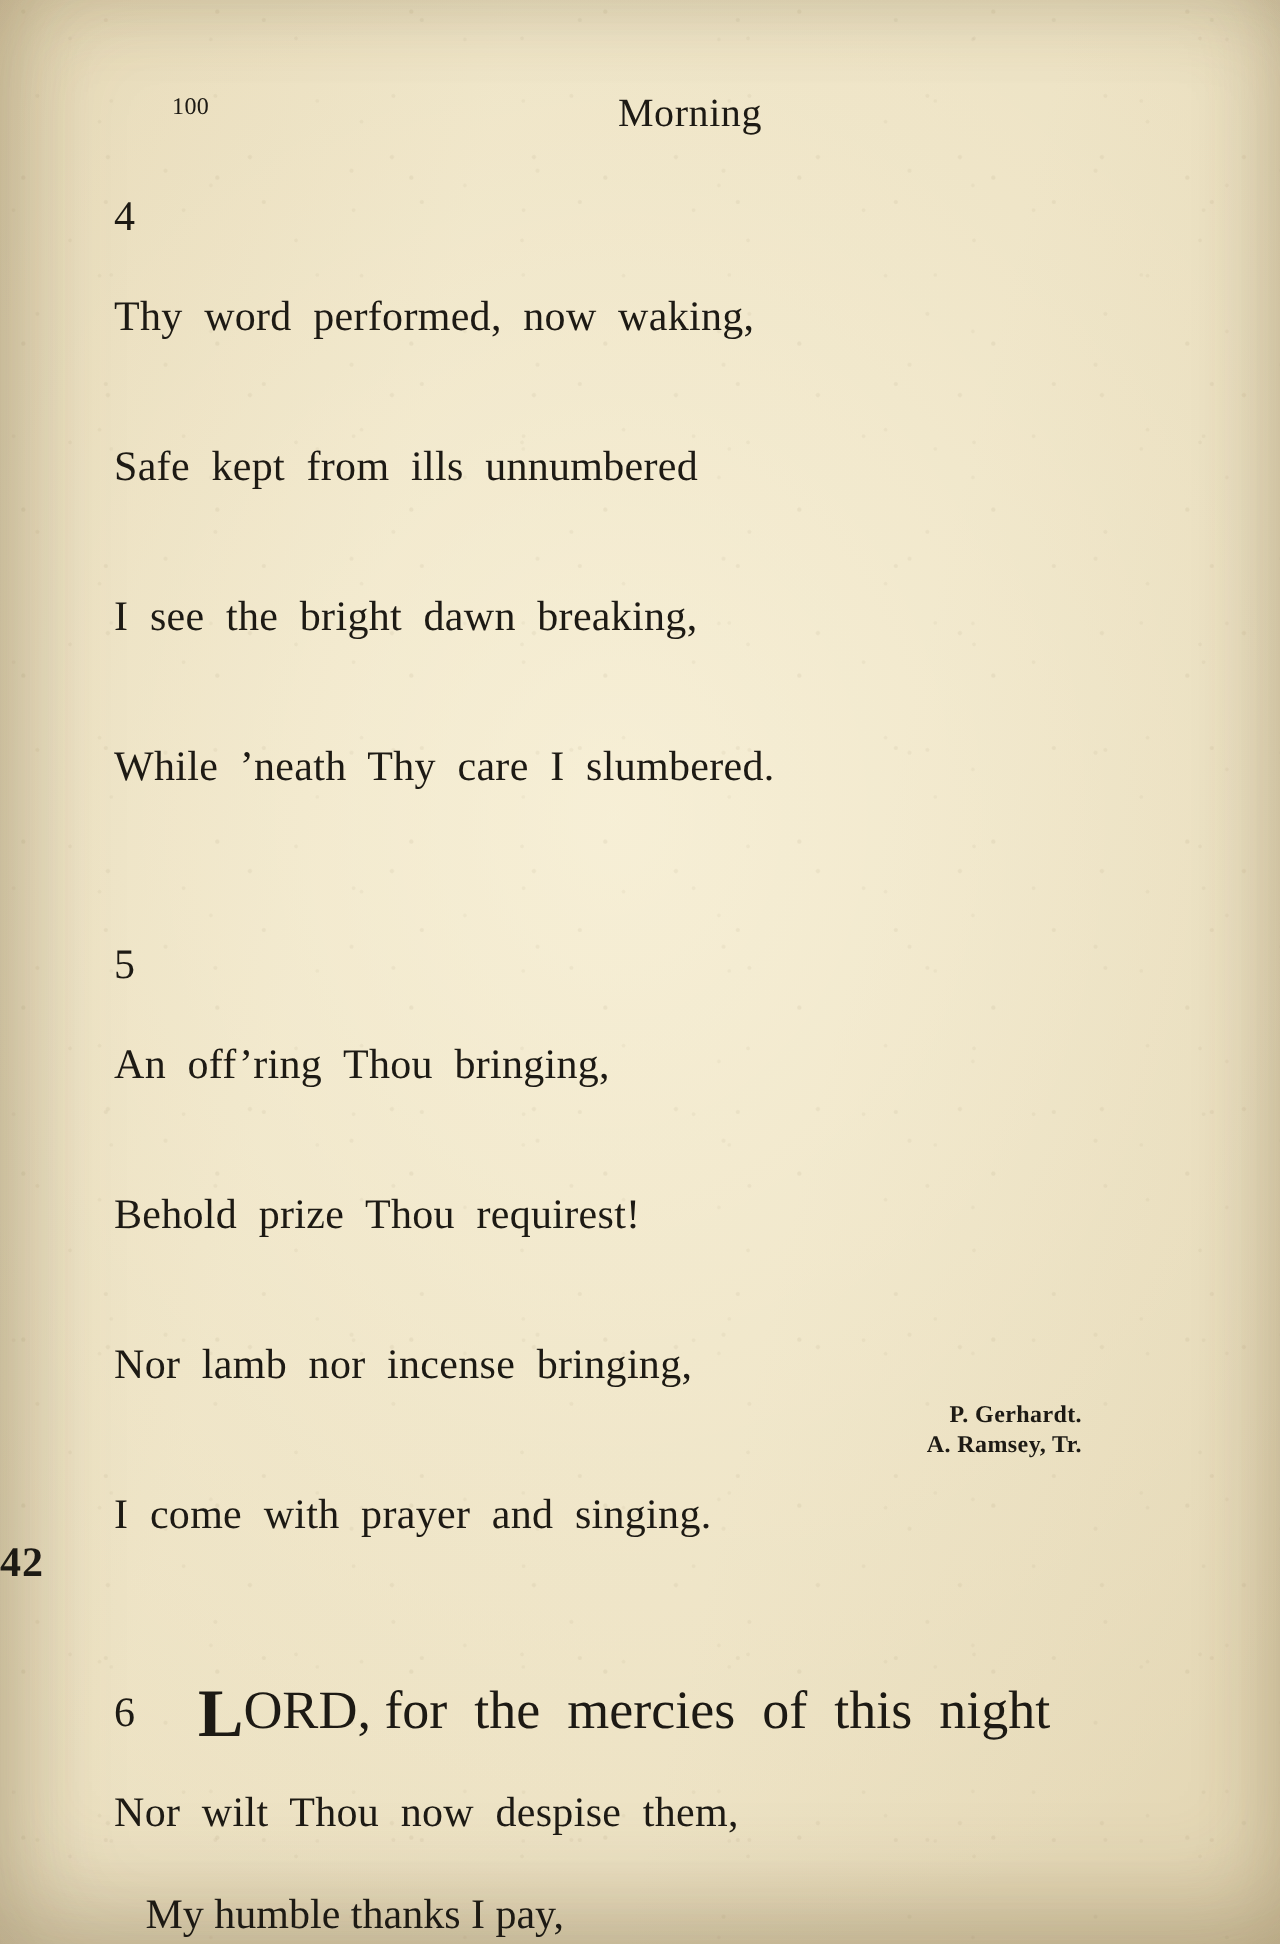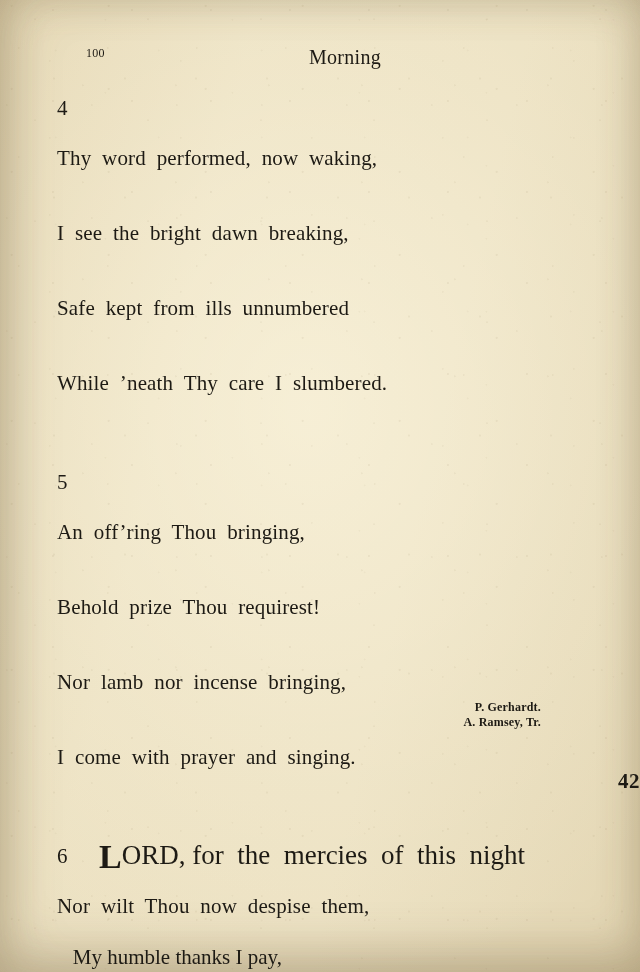--- a/index.html
+++ b/index.html
@@ -137,21 +137,21 @@
     letter-spacing: 0.2px;
   }
   .attribution .attr-line { display: block; }
 
   
   .hymn-number {
     position: absolute;
     top: 769px;
     left: 0;
     width: 640px;
-    text-align: right;
+    text-align: left;
     font-size: 21px;
     font-weight: bold;
     letter-spacing: 0.5px;
   }
 
   .hymn-next {
     position: absolute;
     top: 818px;
     left: 57px;
     width: 560px;
@@ -196,22 +196,22 @@
       <span class="folio">100</span>
       <span class="head-title">Morning</span>
     </div>
 
     <div class="hymn-body">
 
       <div class="stanza">
         <span class="stanza-number">4</span>
         <div class="stanza-lines">
           <span class="vline">Thy  word  performed,  now  waking,</span>
+          <span class="vline">Safe  kept  from  ills  unnumbered</span>
           <span class="vline">I  see  the  bright  dawn  breaking,</span>
-          <span class="vline">Safe  kept  from  ills  unnumbered</span>
           <span class="vline">While  ’neath  Thy  care  I  slumbered.</span>
         </div>
       </div>
 
       <div class="stanza">
         <span class="stanza-number">5</span>
         <div class="stanza-lines">
           <span class="vline">An  off’ring  Thou  bringing,</span>
           <span class="vline">Behold  prize  Thou  requirest!</span>
           <span class="vline">Nor  lamb  nor  incense  bringing,</span>

